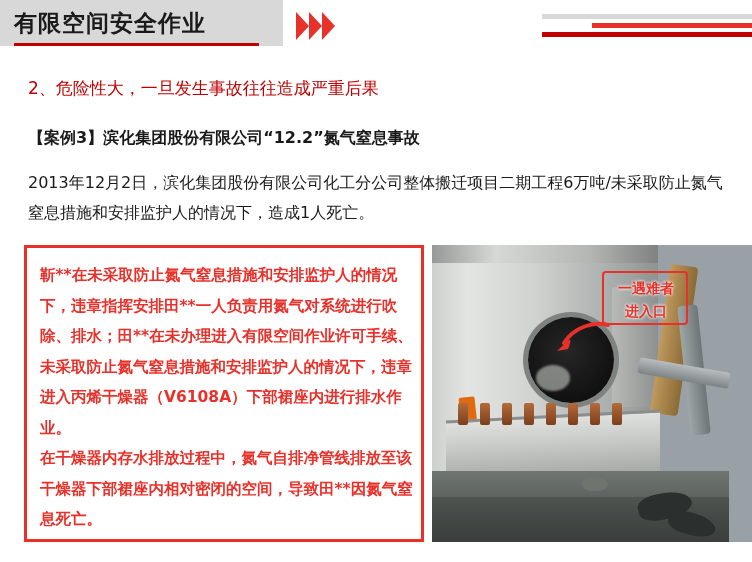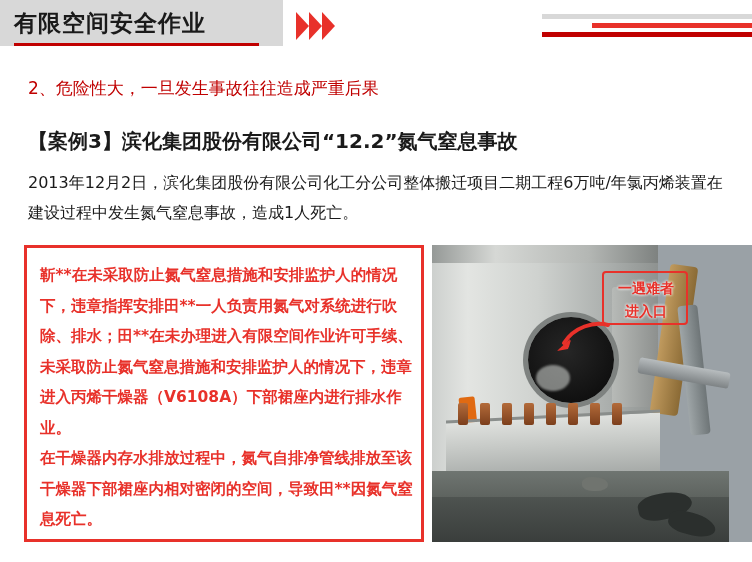--- a/index.html
+++ b/index.html
@@ -81,21 +81,21 @@
     position: absolute;
     left: 28px; top: 77px;
     font-size: 17px;
     font-weight: normal;
     color: #c00000;
     white-space: nowrap;
   }
   .case-title {
     position: absolute;
     left: 28px; top: 128px;
-    font-size: 20px;
+    font-size: 16px;
     font-weight: bold;
     color: #1a1a1a;
     white-space: nowrap;
     text-align: center;
   }
   .case-body {
     position: absolute;
     left: 28px; top: 168px;
     width: 700px;
     font-size: 16px;
@@ -265,21 +265,21 @@
 
   <div class="header-stripes">
     <span class="stripe s1"></span>
     <span class="stripe s2"></span>
     <span class="stripe s3"></span>
   </div>
 </div>
 
 <div class="section-title">2、危险性大，一旦发生事故往往造成严重后果</div>
 <div class="case-title">【案例3】滨化集团股份有限公司“12.2”氮气窒息事故</div>
-<div class="case-body">2013年12月2日，滨化集团股份有限公司化工分公司整体搬迁项目二期工程6万吨/年氯丙烯装置在建设过程中发生氮气窒息事故，造成1人死亡。</div>
+<div class="case-body">2013年12月2日，滨化集团股份有限公司化工分公司整体搬迁项目二期工程6万吨/未采取防止氮气窒息措施和安排监护人的情况下，造成1人死亡。</div>
 
 <div class="red-box">
   <div class="red-box-text" style="white-space: pre-wrap;">靳**在未采取防止氮气窒息措施和安排监护人的情况下，违章指挥安排田**一人负责用氮气对系统进行吹除、排水；田**在未办理进入有限空间作业许可手续、未采取防止氮气窒息措施和安排监护人的情况下，违章进入丙烯干燥器（V6108A）下部裙座内进行排水作业。
 在干燥器内存水排放过程中，氮气自排净管线排放至该干燥器下部裙座内相对密闭的空间，导致田**因氮气窒息死亡。</div>
 </div>
 
 <div class="photo">
   <div class="ph-sky"></div>
   <div class="ph-vessel"></div>
   <div class="ph-vessel-top"></div>

